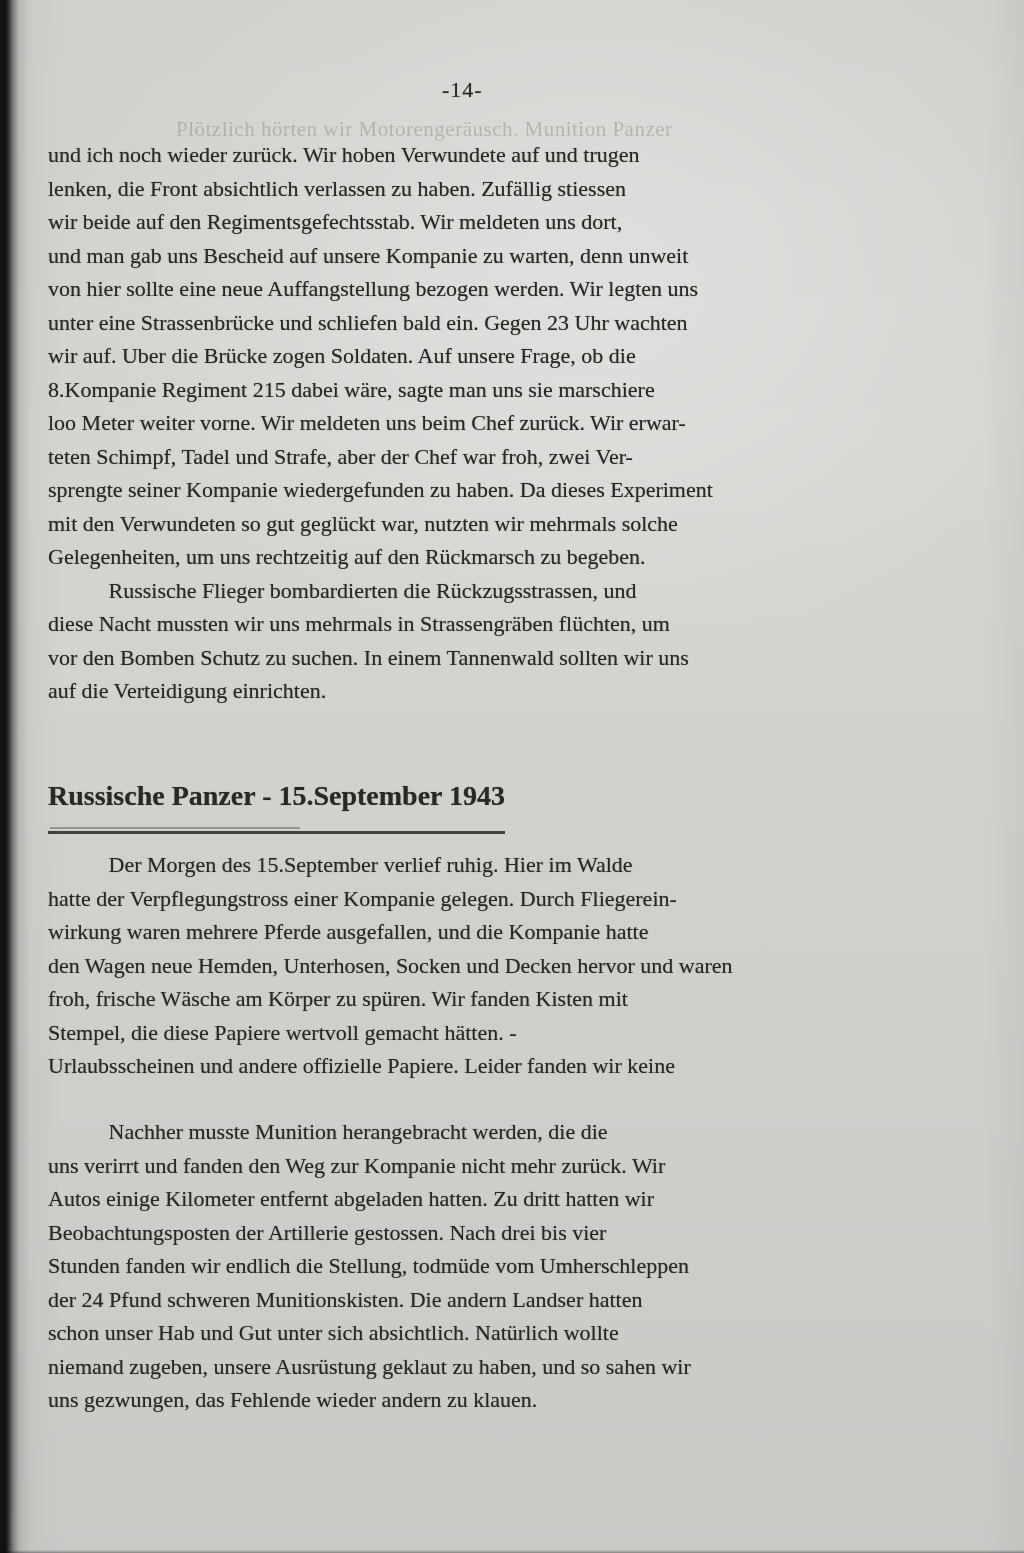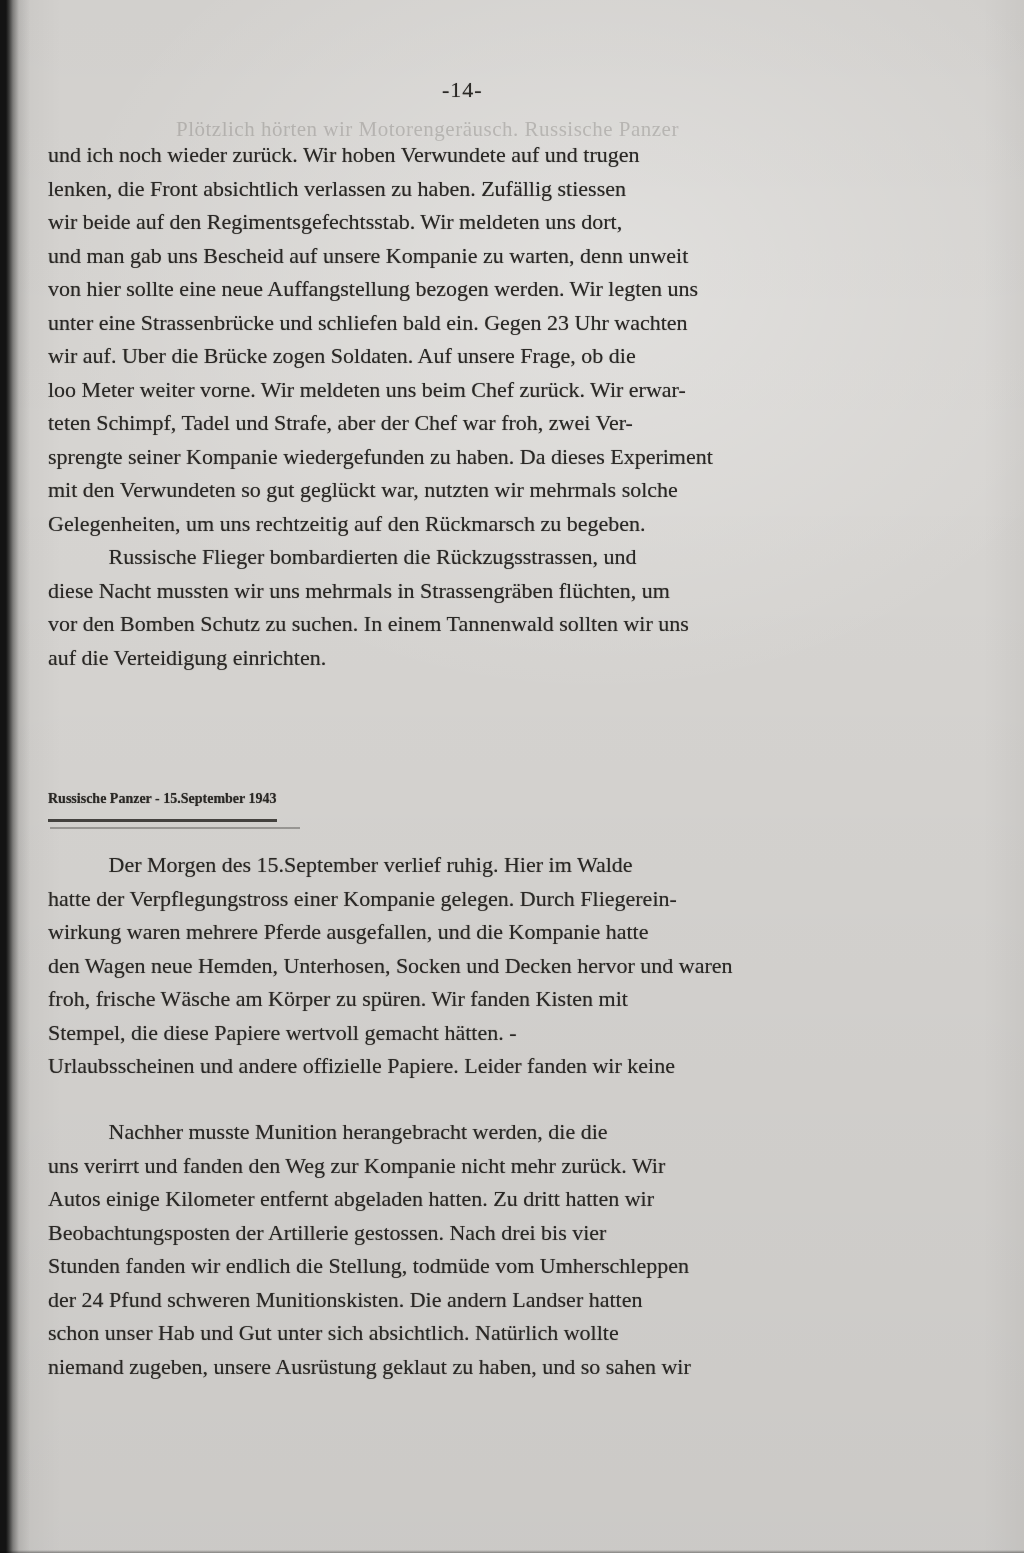--- a/index.html
+++ b/index.html
@@ -68,57 +68,58 @@
     white-space: pre;
     text-shadow: 0 0 1px rgba(35,33,30,0.50);
   }
   .block-body   { top: 138px; }
   .block-head   { top: 779px; }
   .block-sec2a  { top: 848px; }
   .block-sec2b  { top: 1115px; }
   .heading-text {
     display: inline-block;
     font-weight: bold;
-    font-size: 14px;
+    font-size: 28px;
     line-height: 33.5px;
     white-space: pre;
     text-shadow: 0 0 1px rgba(35,33,30,0.55);
     border-bottom: 3px solid rgba(42,40,37,0.85);
-    padding-bottom: 3px;
+    padding-bottom: 18px;
   }
   
   .heading-underline-ghost {
     position: absolute;
     top: 827px;
     left: 50px;
     width: 250px;
     height: 2px;
     background: rgba(42,40,37,0.35);
   }
 </style>
 </head>
 <body>
 
 <div class="scan-page">
 
   <div class="edge-left"></div>
 
   <div class="page-number">-14-</div>
 
-  <div class="ghost-line">Plötzlich hörten wir Motorengeräusch. Russische Panzer</div>
+  <div class="ghost-line">Plötzlich hörten wir Motorengeräusch. Munition Panzer</div>
 
   <div class="text-block block-body">
     <div>
         <div class="tline">und ich noch wieder zurück. Wir hoben Verwundete auf und trugen</div>
         <div class="tline">lenken, die Front absichtlich verlassen zu haben. Zufällig stiessen</div>
         <div class="tline">wir beide auf den Regimentsgefechtsstab. Wir meldeten uns dort,</div>
         <div class="tline">und man gab uns Bescheid auf unsere Kompanie zu warten, denn unweit</div>
         <div class="tline">von hier sollte eine neue Auffangstellung bezogen werden. Wir legten uns</div>
         <div class="tline">unter eine Strassenbrücke und schliefen bald ein. Gegen 23 Uhr wachten</div>
         <div class="tline">wir auf. Uber die Brücke zogen Soldaten. Auf unsere Frage, ob die</div>
+        <div class="tline">8.Kompanie Regiment 215 dabei wäre, sagte man uns sie marschiere</div>
         <div class="tline">loo Meter weiter vorne. Wir meldeten uns beim Chef zurück. Wir erwar-</div>
         <div class="tline">teten Schimpf, Tadel und Strafe, aber der Chef war froh, zwei Ver-</div>
         <div class="tline">sprengte seiner Kompanie wiedergefunden zu haben. Da dieses Experiment</div>
         <div class="tline">mit den Verwundeten so gut geglückt war, nutzten wir mehrmals solche</div>
         <div class="tline">Gelegenheiten, um uns rechtzeitig auf den Rückmarsch zu begeben.</div>
       </div>
     <div>
         <div class="tline">           Russische Flieger bombardierten die Rückzugsstrassen, und</div>
         <div class="tline">diese Nacht mussten wir uns mehrmals in Strassengräben flüchten, um</div>
         <div class="tline">vor den Bomben Schutz zu suchen. In einem Tannenwald sollten wir uns</div>
@@ -146,17 +147,18 @@
   <div class="text-block block-sec2b">
     <div>
         <div class="tline">           Nachher musste Munition herangebracht werden, die die</div>
         <div class="tline">uns verirrt und fanden den Weg zur Kompanie nicht mehr zurück. Wir</div>
         <div class="tline">Autos einige Kilometer entfernt abgeladen hatten. Zu dritt hatten wir</div>
         <div class="tline">Beobachtungsposten der Artillerie gestossen. Nach drei bis vier</div>
         <div class="tline">Stunden fanden wir endlich die Stellung, todmüde vom Umherschleppen</div>
         <div class="tline">der 24 Pfund schweren Munitionskisten. Die andern Landser hatten</div>
         <div class="tline">schon unser Hab und Gut unter sich absichtlich. Natürlich wollte</div>
         <div class="tline">niemand zugeben, unsere Ausrüstung geklaut zu haben, und so sahen wir</div>
+        <div class="tline">uns gezwungen, das Fehlende wieder andern zu klauen.</div>
       </div>
   </div>
 
   <div class="edge-bottom"></div>
 </div>
 
 </body></html>

